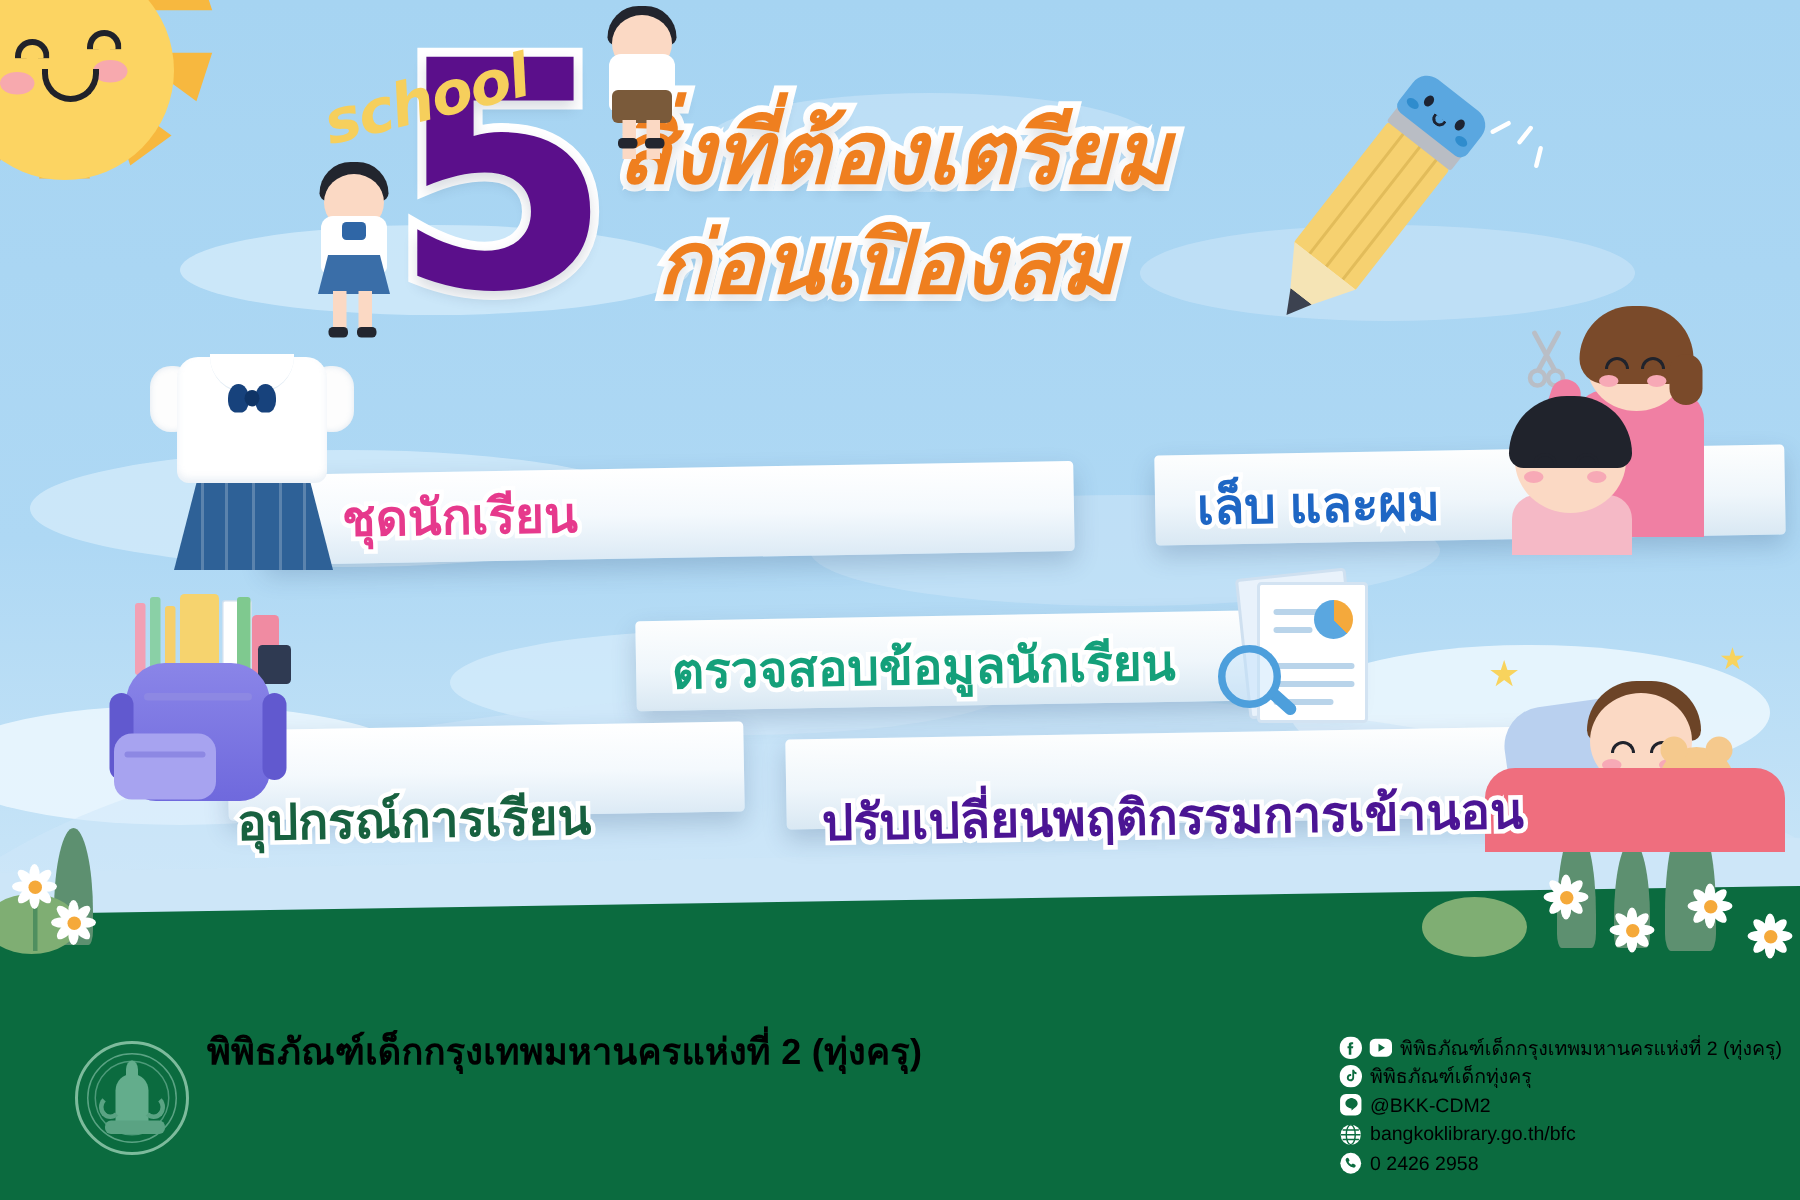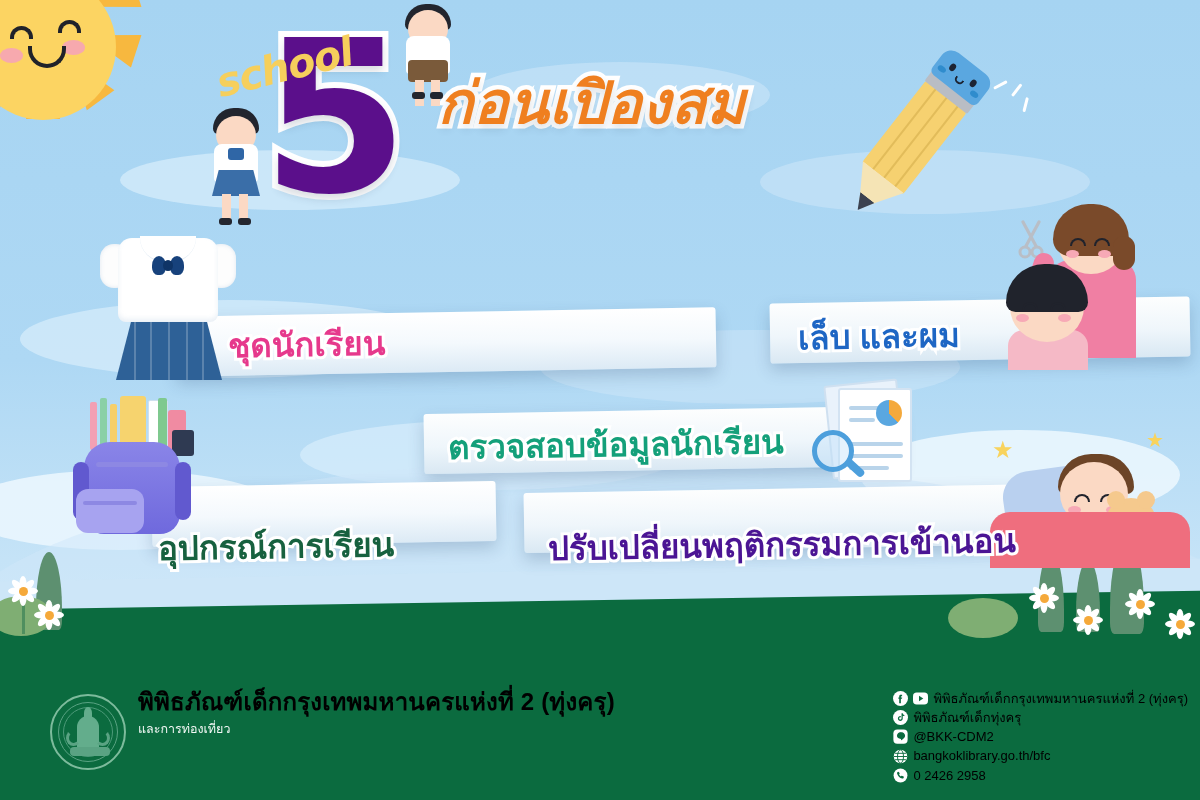--- a/index.html
+++ b/index.html
@@ -376,20 +376,21 @@
     <div class="pet" style="transform:translate(-50%,-100%) rotate(180deg);"></div>
     <div class="pet" style="transform:translate(-50%,-100%) rotate(225deg);"></div>
     <div class="pet" style="transform:translate(-50%,-100%) rotate(270deg);"></div>
     <div class="pet" style="transform:translate(-50%,-100%) rotate(315deg);"></div>
     <div class="ctr"></div>
   </div>
 
   <div id="school-word">school</div>
   <div id="big-five">5</div>
   <div id="headline">
+    <div class="l1">สิ่งที่ต้องเตรียม</div>
     <div class="l2">ก่อนเปิองสม</div>
   </div>
 
   <div class="kid" id="kid-girl">
     <div class="hair" style="top:0;"></div>
     <div class="head" style="top:8px;"></div>
     <div class="shirt" style="top:36px;"></div>
     <div class="tie"></div>
     <div class="skirt"></div>
     <div class="leg" style="left:16px;top:86px;"></div>
@@ -540,21 +541,20 @@
     <div class="ring2"></div>
     <div class="fig"></div>
     <div class="tusk-l"></div>
     <div class="tusk-r"></div>
     <div class="base"></div>
   </div>
 
   <div id="footer-left">
     <div id="org-name">พิพิธภัณฑ์เด็กกรุงเทพมหานครแห่งที่ 2 (ทุ่งครุ)</div>
     <div id="org-sub">
-      <div>และการท่องเที่ยว</div>
     </div>
   </div>
 
   <div id="footer-right">
 
     <div class="contact-row">
       <span class="ci">
         <svg viewBox="0 0 16 16">
             <circle cx="8" cy="8" r="8" fill="#fff"></circle>
             <path d="M9.6 8.3h-1.2V13H6.6V8.3H5.7V6.9h.9V5.9c0-1.1.5-1.8 1.8-1.8h1.3v1.4h-.8c-.4 0-.5.2-.5.5v.9h1.4z" fill="#0b6b3f"></path>

